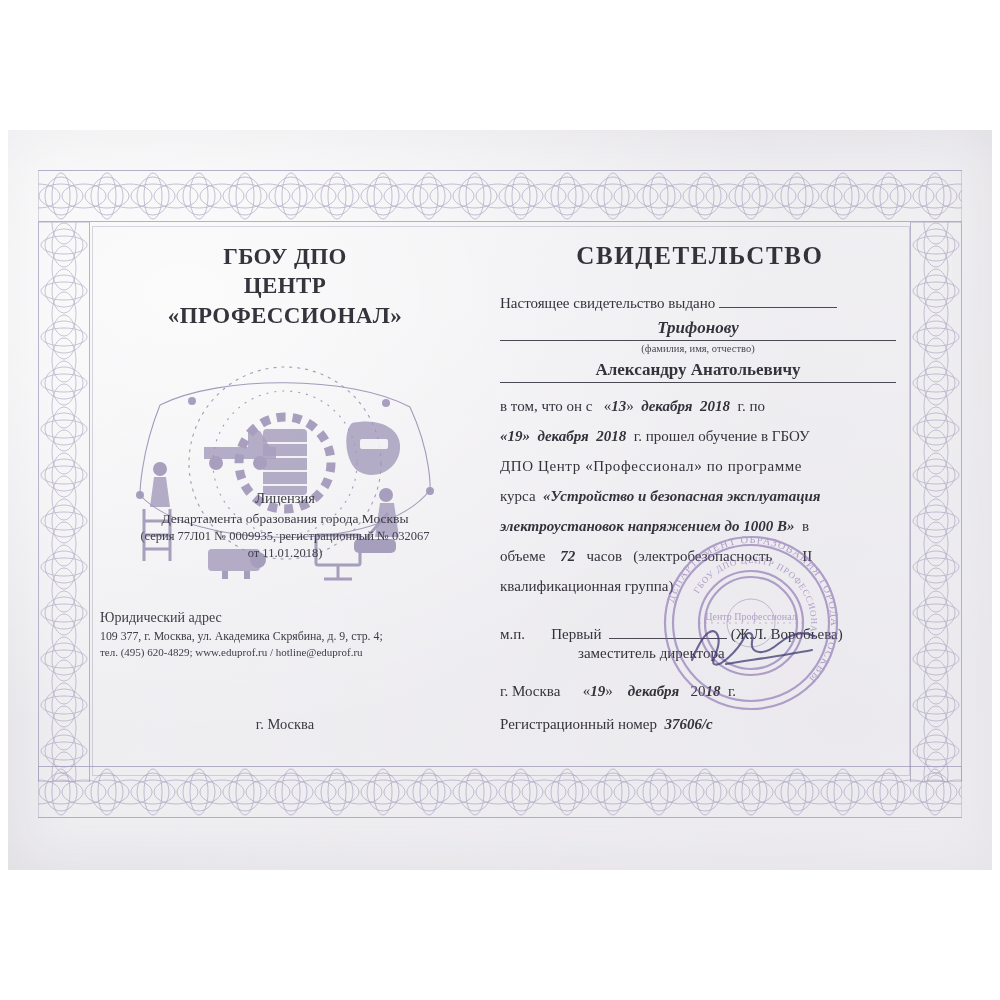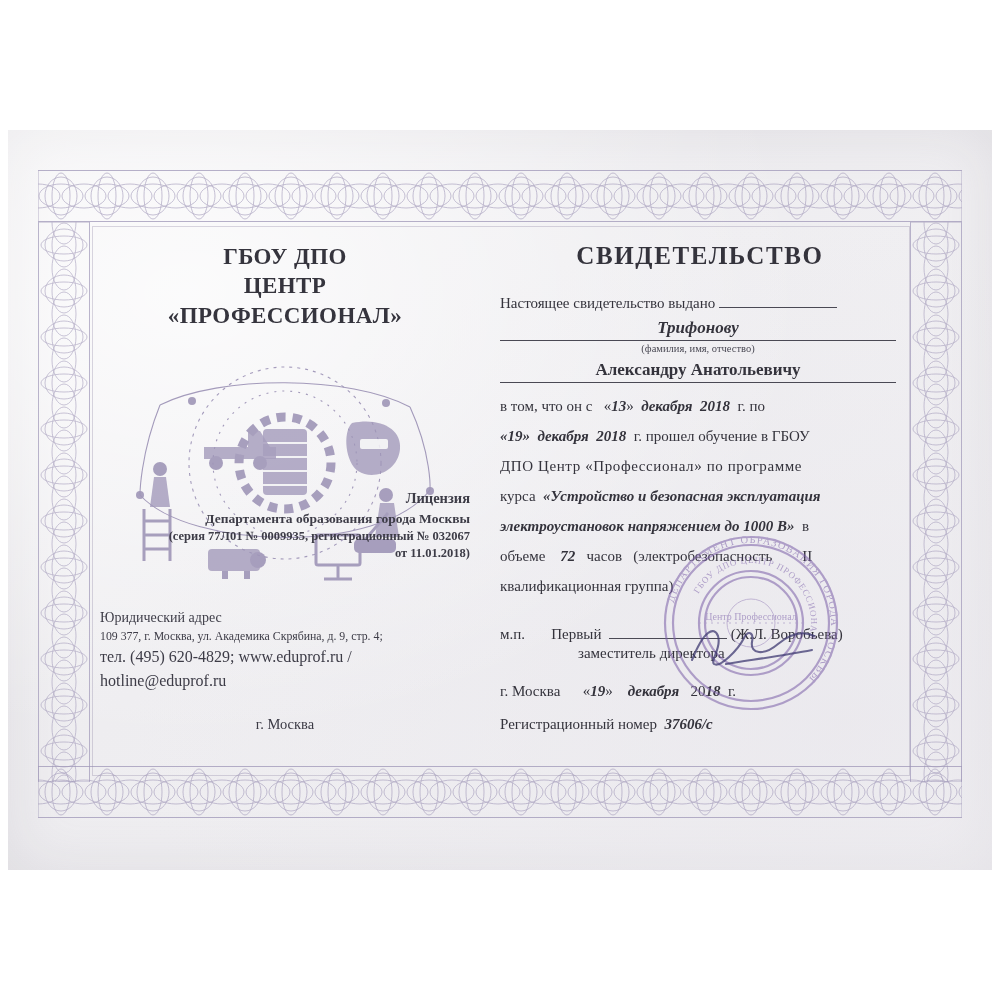--- a/index.html
+++ b/index.html
@@ -91,42 +91,41 @@
     width: 370px;
     height: 250px;
     opacity: 0.95;
   }
 
   .license-block {
     position: absolute;
     left: 92px;
     top: 358px;
     width: 370px;
-    text-align: right;
+    text-align: center;
     color: #3d3c47;
     line-height: 1.42;
-    font-weight: bold;
   }
   .license-block .lic-title { font-size: 14.5px; }
   .license-block .lic-dept { font-size: 13.5px; }
   .license-block .lic-serial { font-size: 12.5px; }
   .license-block .lic-date { font-size: 12.5px; }
 
   .addr-block {
     position: absolute;
     left: 92px;
     top: 478px;
     width: 370px;
     text-align: left;
     color: #3d3c47;
     line-height: 1.45;
   }
   .addr-block .addr-title { font-size: 14px; }
   .addr-block .addr-line { font-size: 11.8px; }
-  .addr-block .addr-contacts { font-size: 16px; }
+  .addr-block .addr-contacts { font-size: 11px; }
 
   .city-left {
     position: absolute;
     left: 92px;
     top: 586px;
     width: 370px;
     text-align: center;
     font-size: 14.5px;
     color: #3b3a45;
   }

